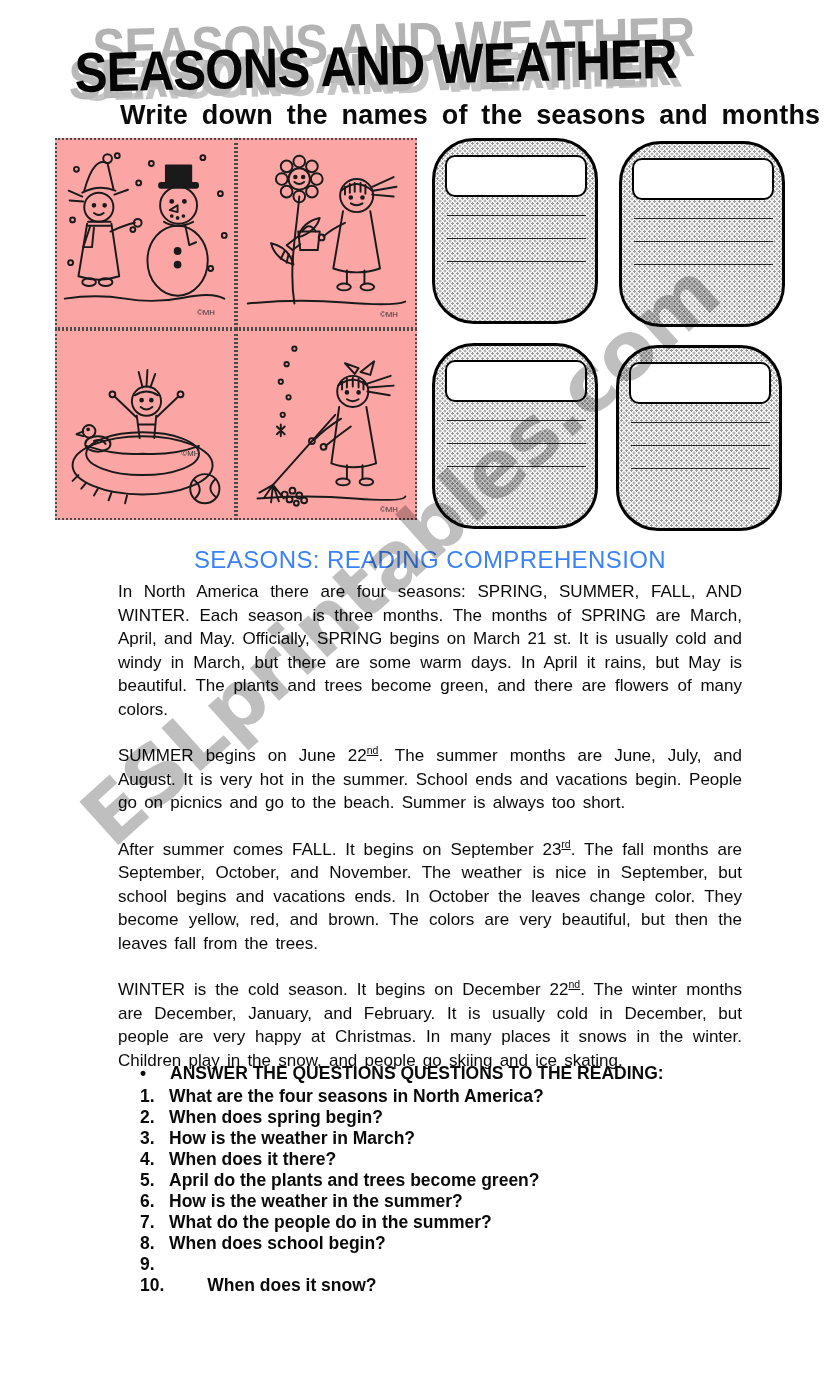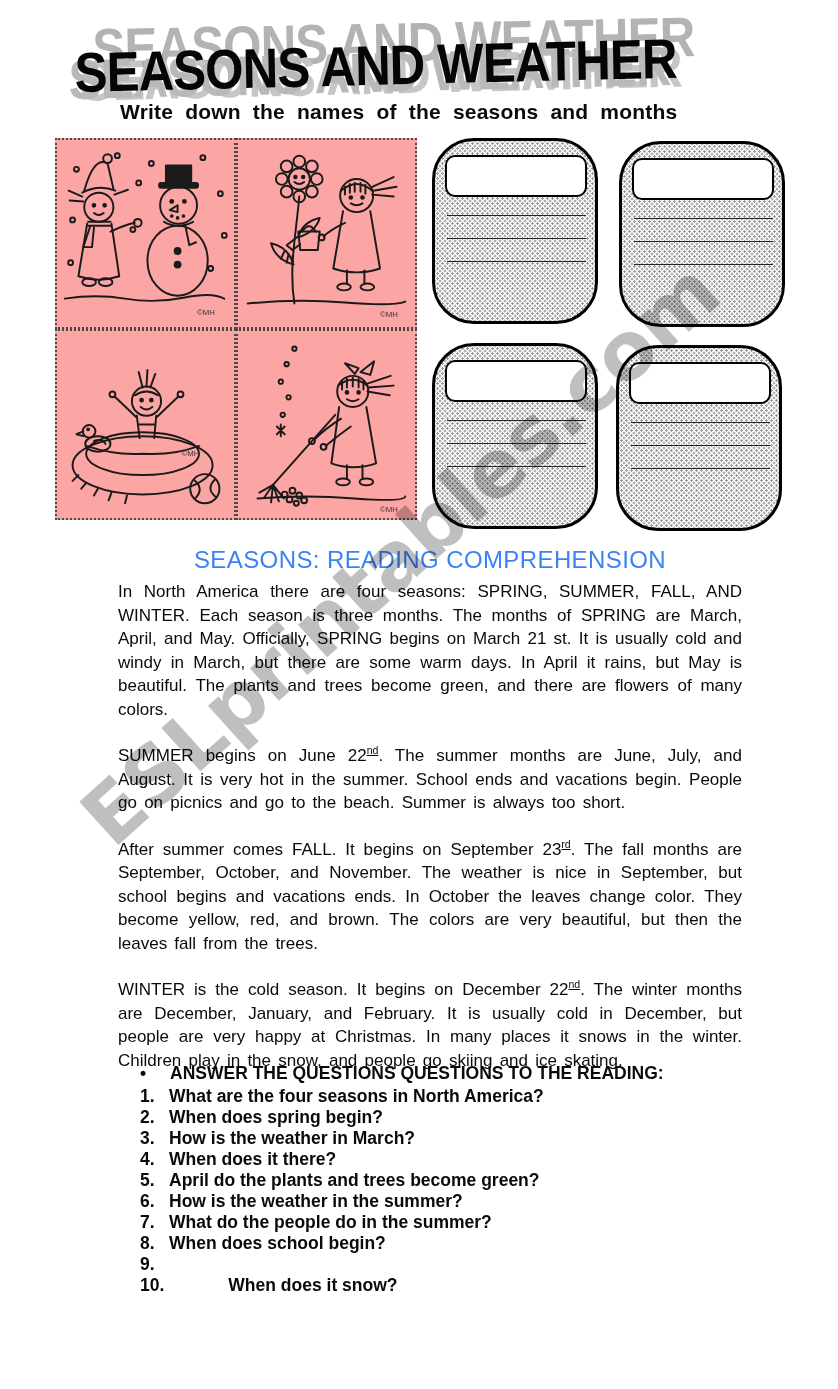--- a/index.html
+++ b/index.html
@@ -23,21 +23,21 @@
   }
   .title-main{
     position:absolute;left:74px;top:40px;z-index:2;
     font-weight:bold;font-size:56px;letter-spacing:-1px;color:#050505;
     transform:scaleX(0.88) rotate(-1.2deg);transform-origin:left top;
     white-space:nowrap;
     text-shadow:-7px 7px 0 #b9b9b9, 6px 9px 0 #c6c6c6;
   }
   .subtitle{
     position:absolute;left:120px;top:100px;
-    font-weight:bold;font-size:21px;word-spacing:6px;letter-spacing:0.2px;
+    font-weight:bold;font-size:27px;word-spacing:6px;letter-spacing:0.2px;
     color:#0a0a0a;
   }
 
   
   .art-grid{
     position:absolute;left:55px;top:138px;width:366px;height:382px;
     display:grid;grid-template-columns:181px 181px;grid-template-rows:191px 191px;
   }
   .art-cell{border:2px dotted #4a4a4a;box-sizing:border-box;background:#fca5a5;}
   .art-cell svg{display:block;width:100%;height:100%;}
@@ -80,21 +80,21 @@
 
   
   .questions{
     position:absolute;left:140px;top:1062px;width:620px;
     font-size:17.5px;font-weight:bold;color:#0a0a0a;
   }
   .q-bullet-row{display:flex;line-height:23px;margin-bottom:1px;}
   .q-bullet{width:30px;}
   .q-row{display:flex;line-height:21px;}
   .q-num{min-width:24px;margin-right:5px;}
-  .q-text.wide{margin-left:59px;}
+  .q-text.wide{margin-left:38px;}
 
   
   .watermark{
     position:absolute;left:95px;top:775px;z-index:40;
     height:110px;line-height:110px;
     font-family:"DejaVu Sans", sans-serif;font-weight:bold;
     font-size:80px;letter-spacing:-1px;color:#bfbfbf;
     transform:rotate(-42deg);transform-origin:0 55px;
     white-space:nowrap;pointer-events:none;
     mix-blend-mode:multiply;

